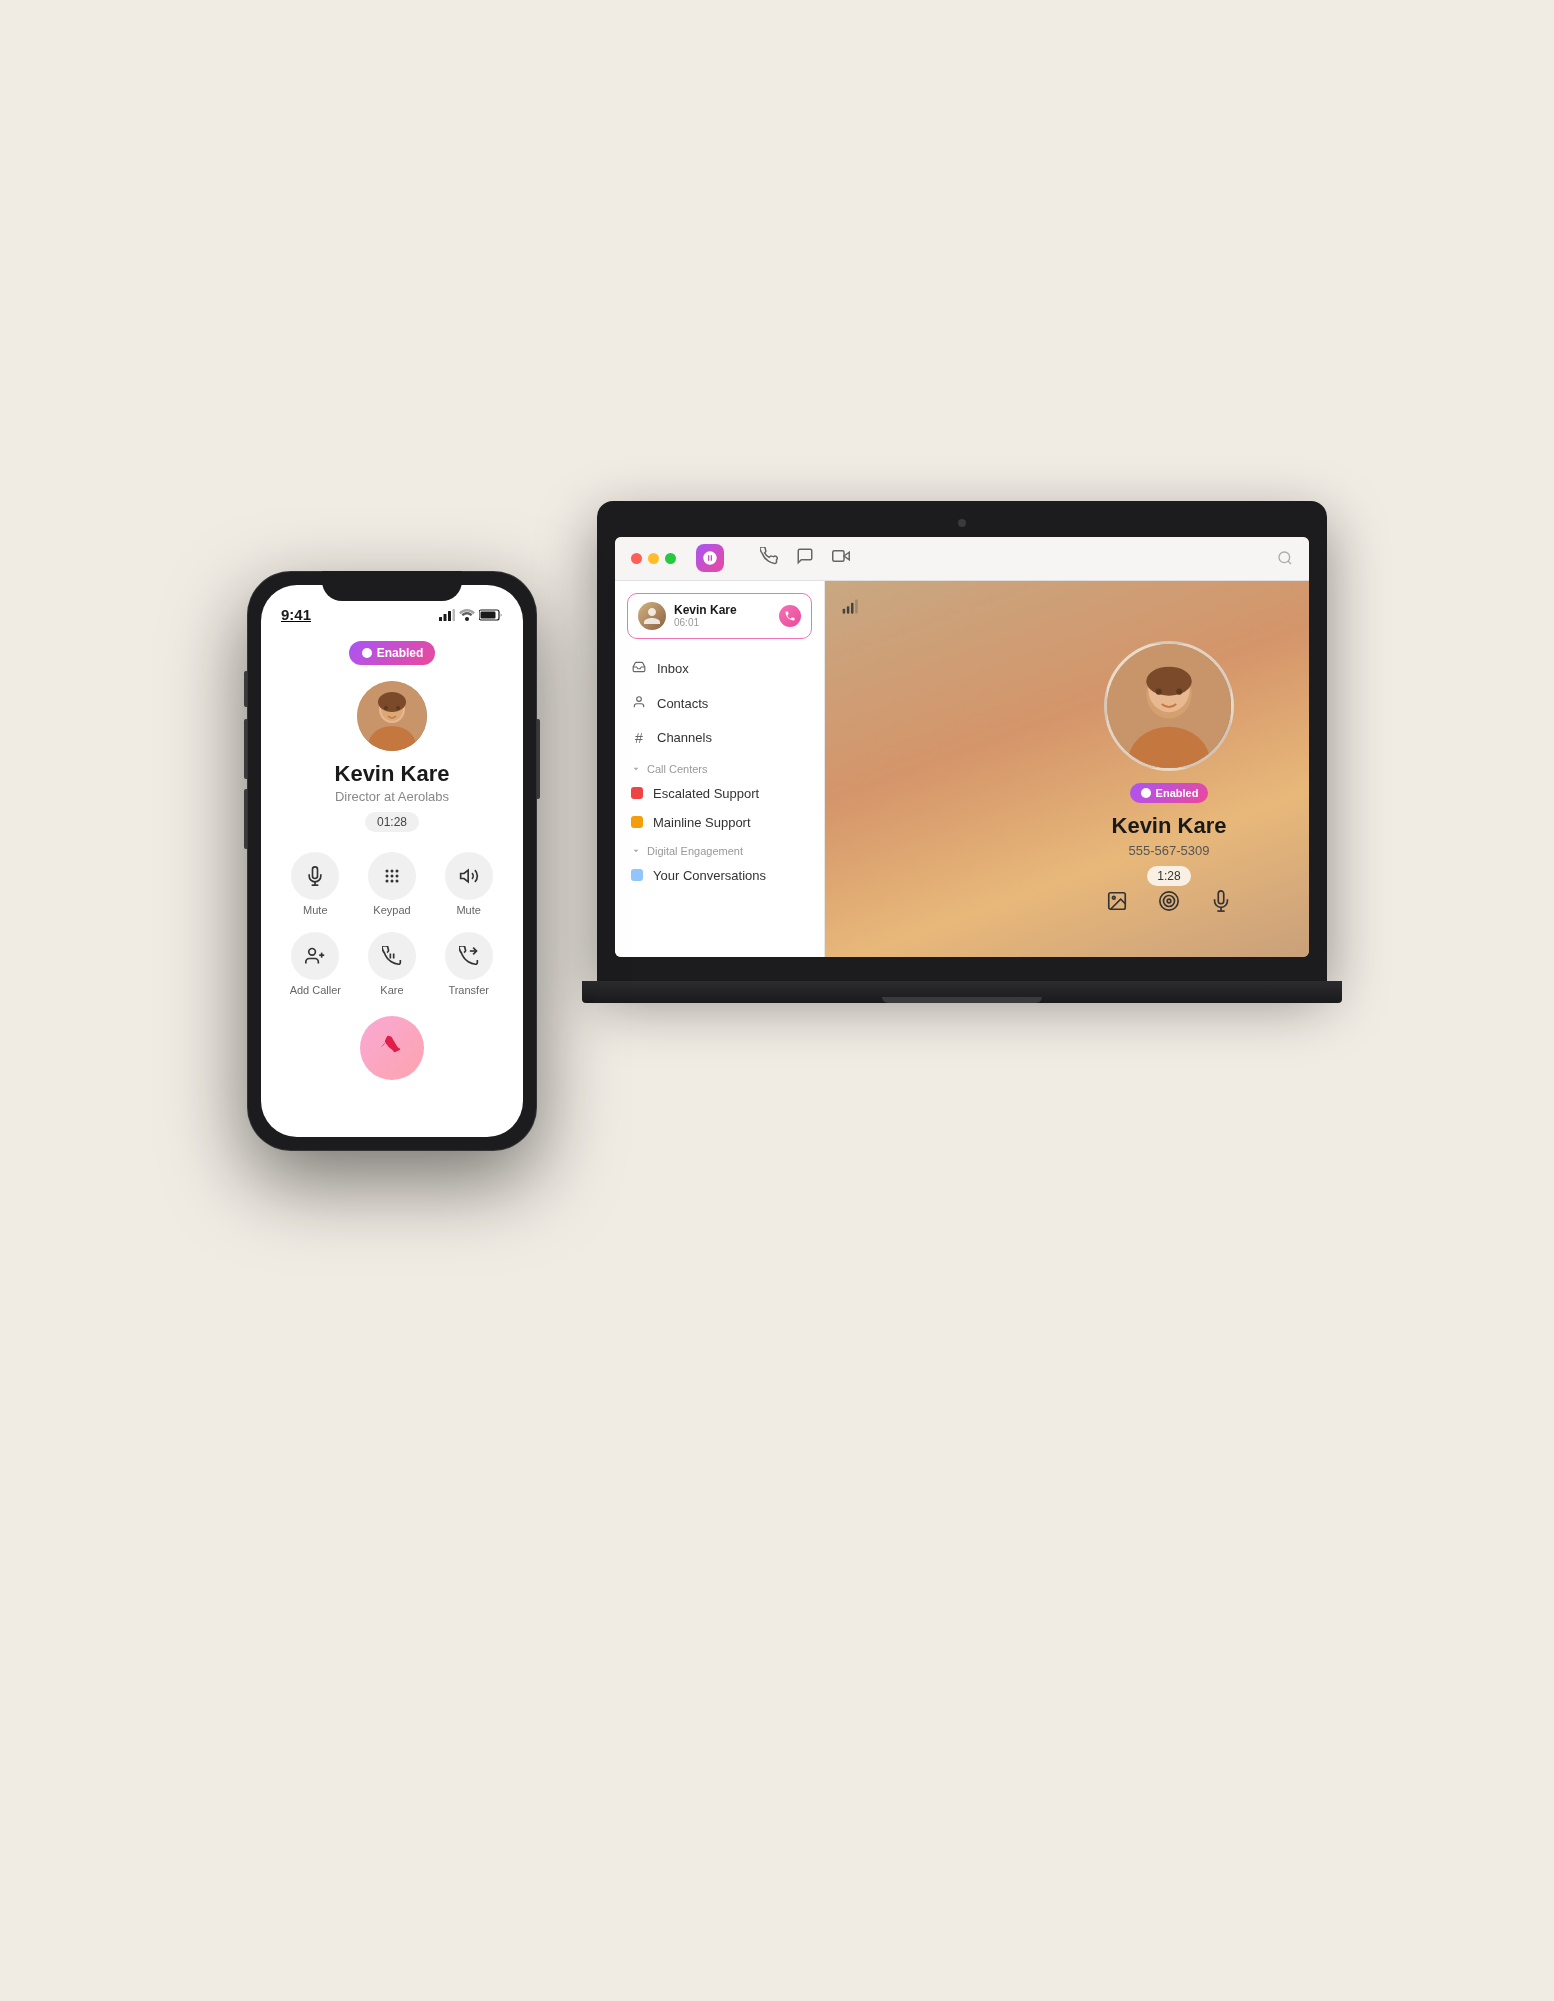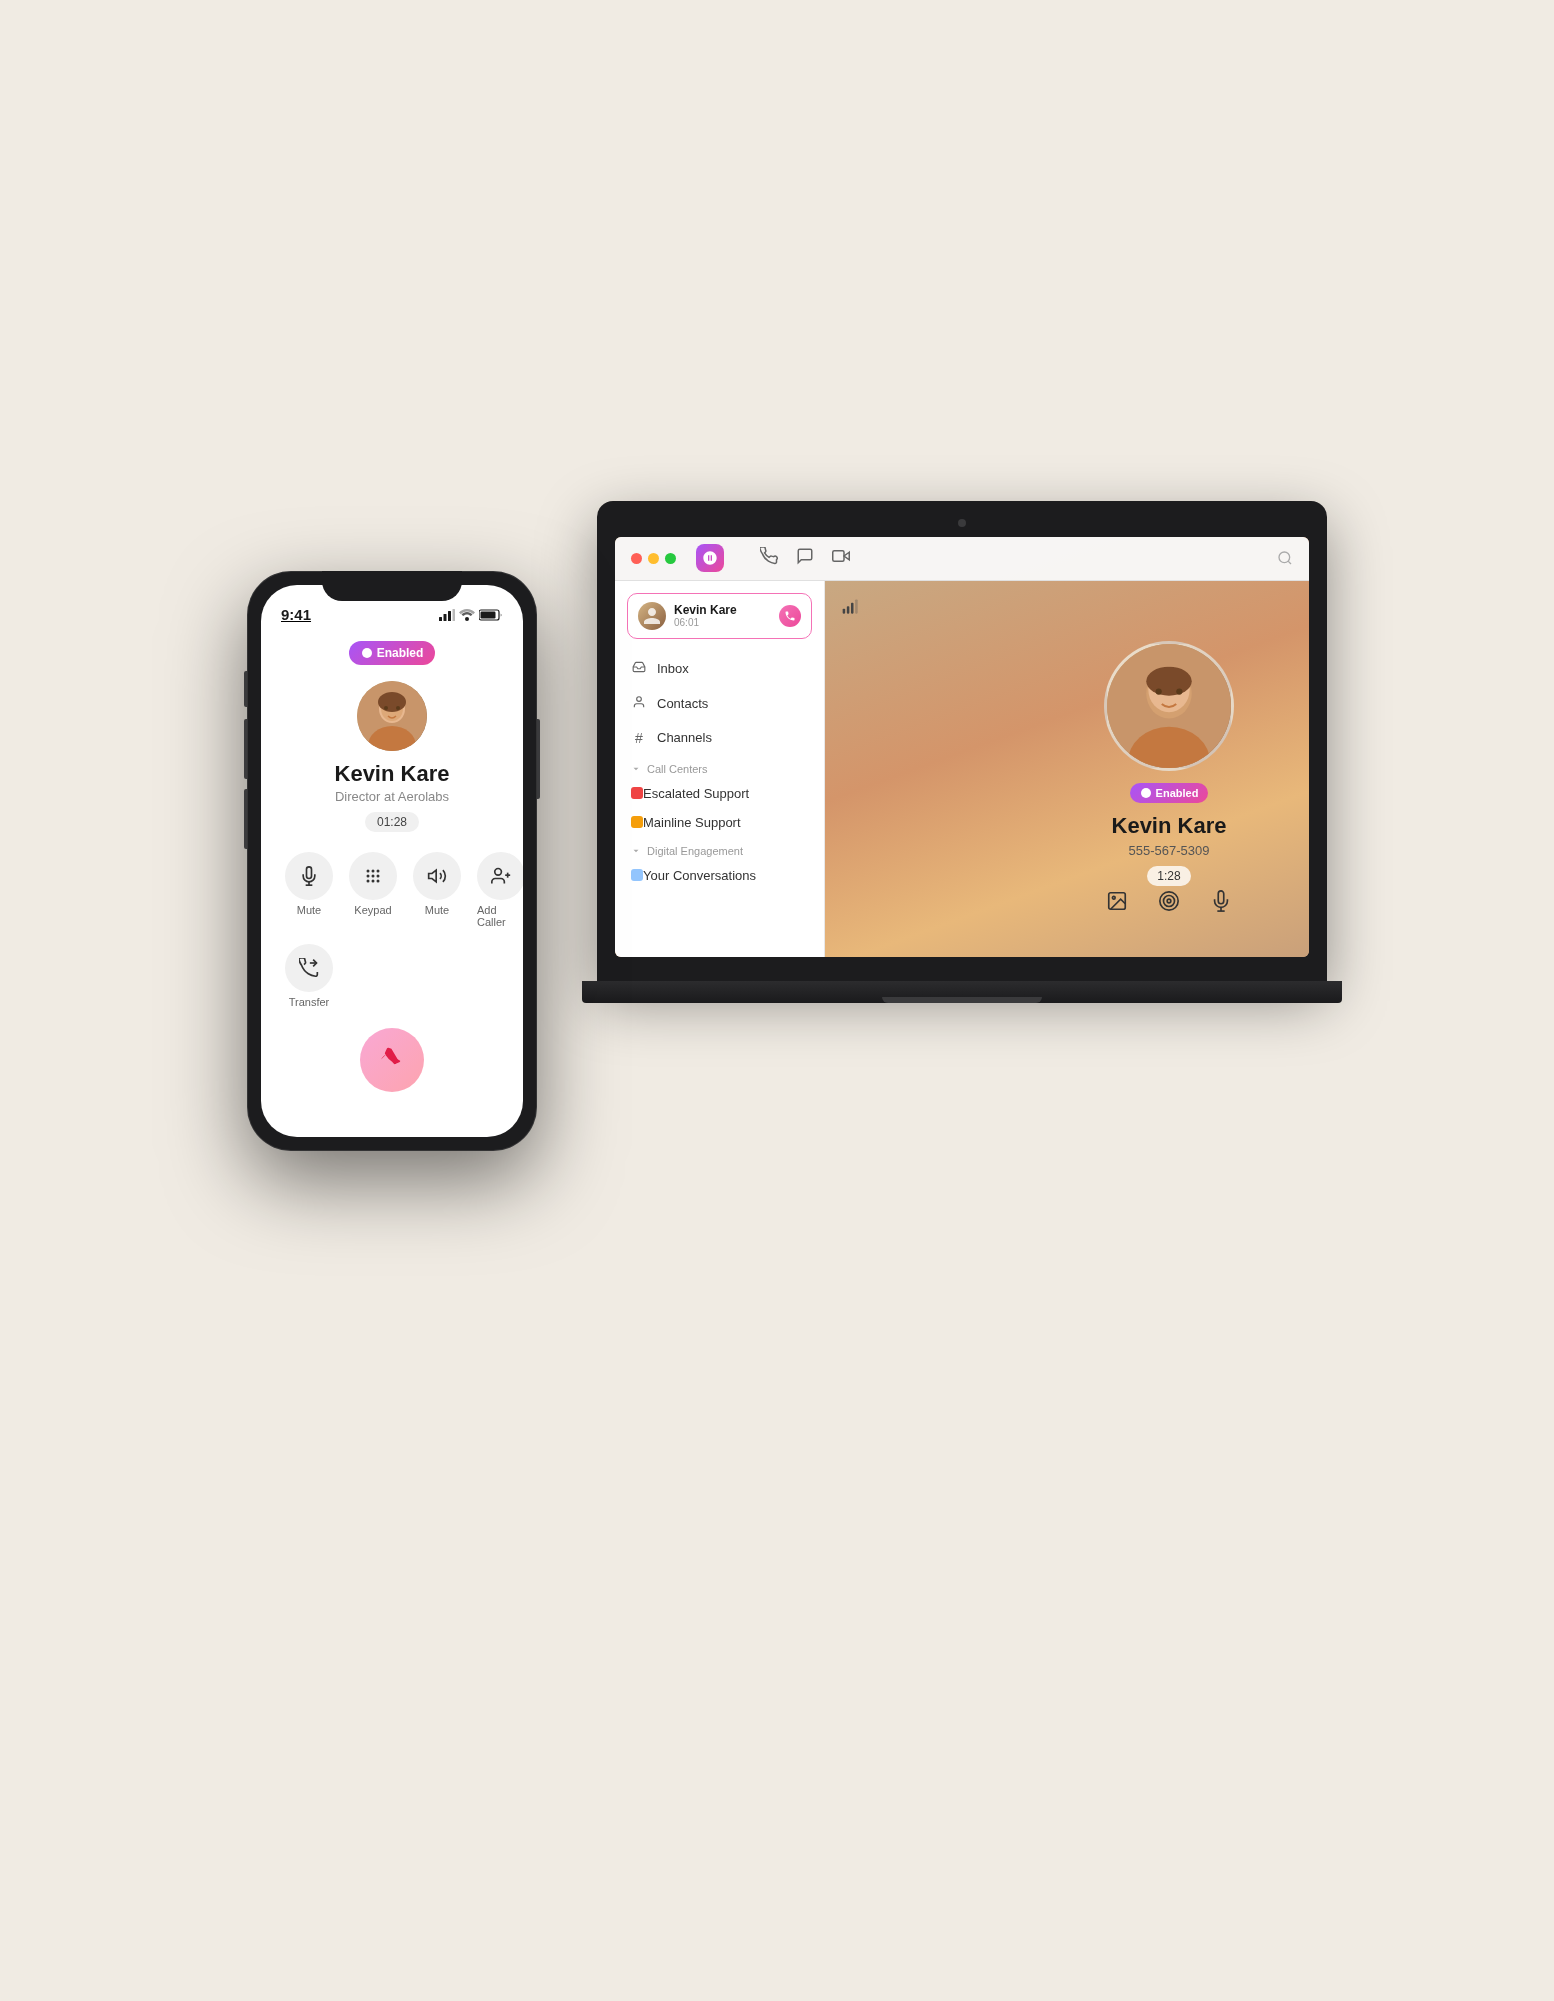--- a/index.html
+++ b/index.html
@@ -235,20 +235,21 @@
       gap: 6px;
       padding: 8px 16px 4px 16px;
       font-size: 11px;
       color: #999;
       font-weight: 500;
     }
 
     .call-center-item {
       display: flex;
       align-items: center;
+      gap: 10px;
       padding: 7px 16px;
       font-size: 13px;
       color: #333;
       cursor: pointer;
     }
 
     .cc-dot {
       width: 12px;
       height: 12px;
       border-radius: 3px;
@@ -451,21 +452,21 @@
       border-radius: 20px;
       padding: 3px 12px;
       font-size: 12px;
       color: #444;
       margin: 8px auto 0;
       width: fit-content;
     }
 
     .phone-controls {
       display: grid;
-      grid-template-columns: repeat(5, 1fr);
+      grid-template-columns: repeat(3, 1fr);
       gap: 16px;
       padding: 20px 24px 0;
     }
 
     .phone-control-btn {
       display: flex;
       flex-direction: column;
       align-items: center;
       gap: 4px;
     }

